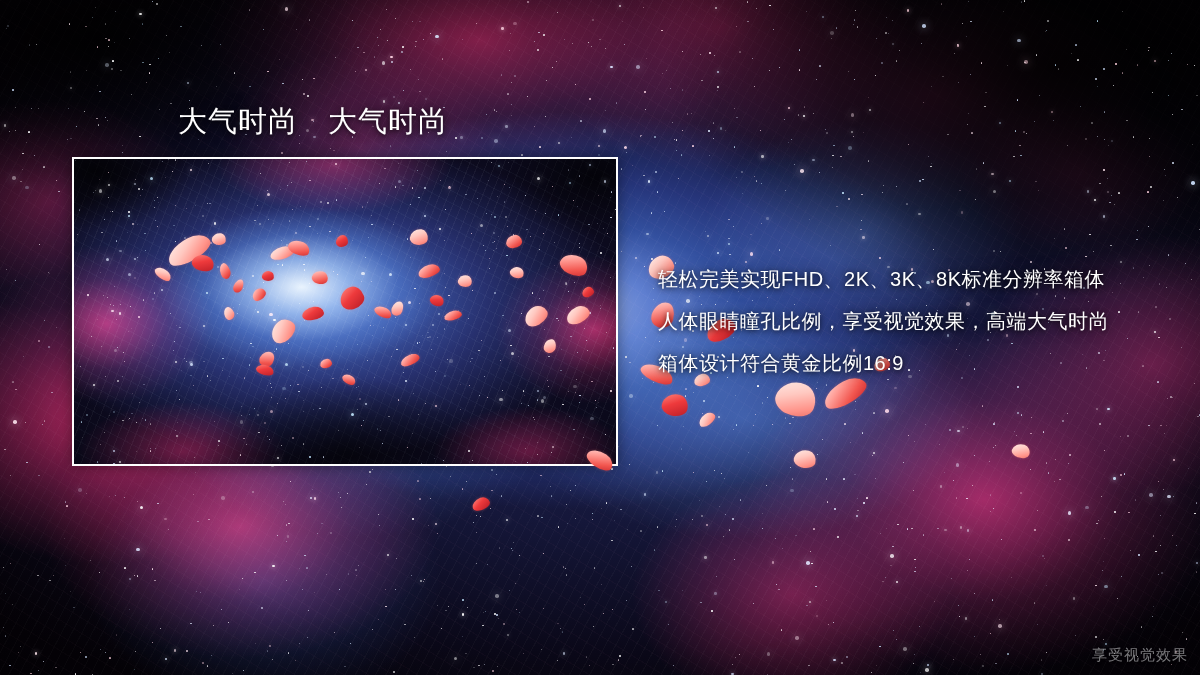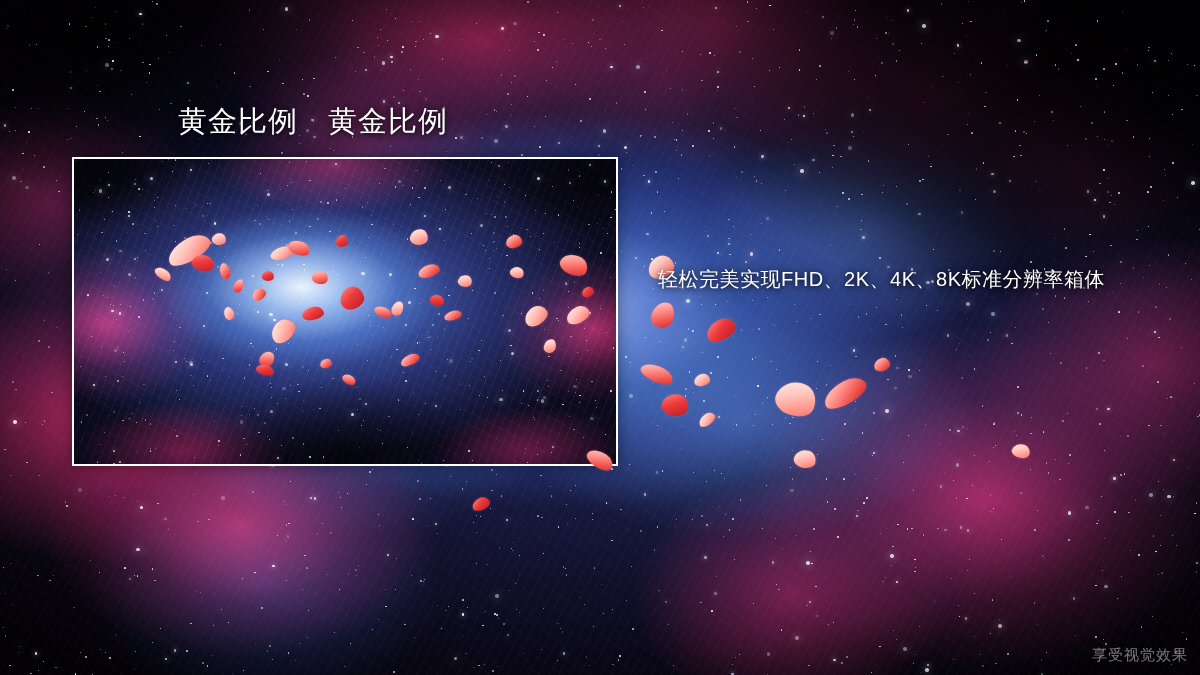--- a/index.html
+++ b/index.html
@@ -2240,21 +2240,23 @@
       <div class="petal pale" style="left:698px;top:414px;width:18px;height:11px;transform:rotate(-34deg)"></div>
       <div class="petal pale" style="left:776px;top:382px;width:40px;height:34px;transform:rotate(22deg)"></div>
       <div class="petal" style="left:822px;top:382px;width:46px;height:22px;transform:rotate(-28deg)"></div>
       <div class="petal pale" style="left:794px;top:450px;width:22px;height:18px;transform:rotate(14deg)"></div>
       <div class="petal" style="left:874px;top:358px;width:16px;height:13px;transform:rotate(-14deg)"></div>
       <div class="petal" style="left:586px;top:452px;width:28px;height:16px;transform:rotate(34deg)"></div>
       <div class="petal deep" style="left:472px;top:498px;width:18px;height:12px;transform:rotate(-20deg)"></div>
       <div class="petal pale" style="left:1012px;top:444px;width:18px;height:14px;transform:rotate(18deg)"></div>
     </div>
 
-  <div id="title">黄金比例　黄金比例</div>
+  <div id="title">大气时尚　大气时尚</div>
 
   <div id="body-copy">
-    <p>轻松完美实现FHD、2K、4K、8K标准分辨率箱体</p>
+    <p>轻松完美实现FHD、2K、3K、8K标准分辨率箱体</p>
+    <p>人体眼睛瞳孔比例，享受视觉效果，高端大气时尚</p>
+    <p>箱体设计符合黄金比例16:9</p>
   </div>
 
   <div id="watermark">享受视觉效果</div>
 
 </div>
 
 </body></html>

